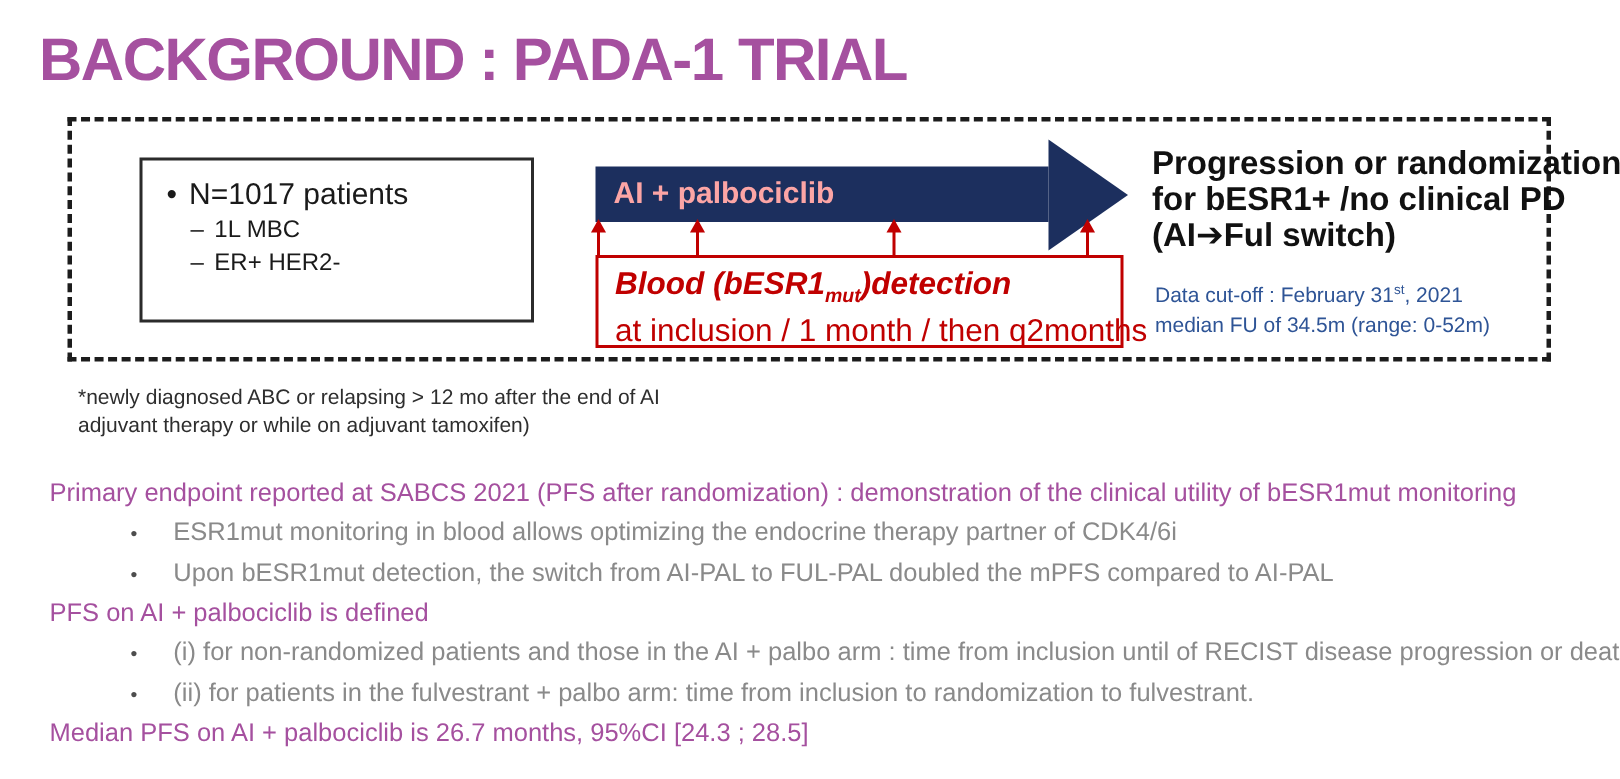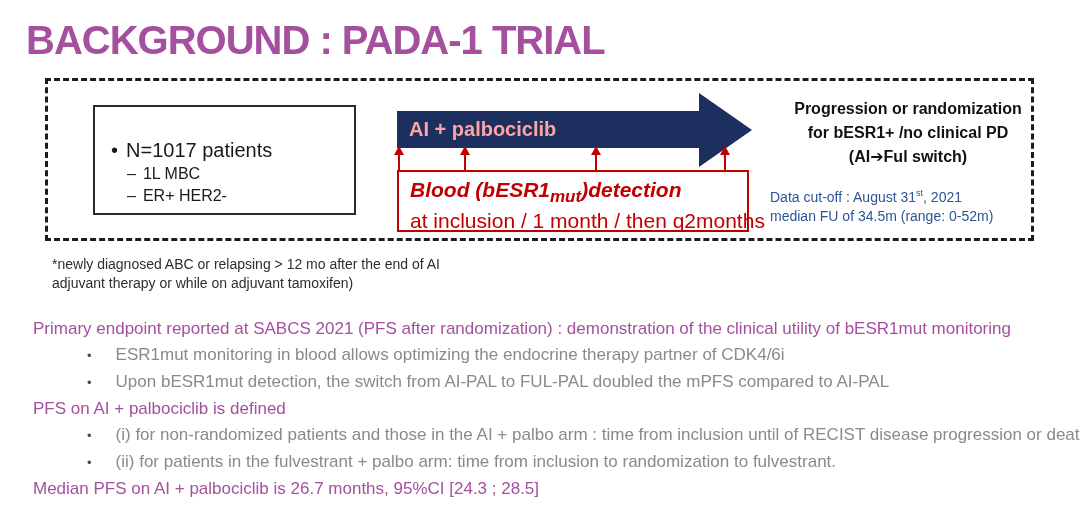--- a/index.html
+++ b/index.html
@@ -18,21 +18,21 @@
     position:absolute;left:45px;top:78px;width:989px;height:163px;
     border:3px dashed #1c1c1c;box-sizing:border-box;
   }
 
   
   .patient-box{
     position:absolute;left:93px;top:105px;width:263px;height:110px;
     border:2px solid #2b2b2b;box-sizing:border-box;
     padding:10px 0 0 16px;color:#1a1a1a;
   }
-  .patient-main{font-size:20px;line-height:26px;white-space:nowrap;margin-top:20px;}
+  .patient-main{font-size:20px;line-height:26px;white-space:nowrap;}
   .patient-main .marker{margin-right:8px;}
   .patient-sub{font-size:16px;line-height:22px;padding-left:16px;white-space:nowrap;}
   .patient-sub .marker{margin-right:7px;}
 
   
   .tx-arrow-body{
     position:absolute;left:397px;top:111px;width:302px;height:37px;
     background:#1c2f5e;z-index:2;
     color:#fca5a5;font-size:20px;font-weight:bold;
     line-height:37px;padding-left:12px;box-sizing:border-box;white-space:nowrap;
@@ -52,27 +52,27 @@
     border-bottom:9px solid #c00000;
   }
 
   
   .blood-box{
     position:absolute;left:397px;top:170px;width:352px;height:62px;
     border:2px solid #c00000;box-sizing:border-box;background:#ffffff;
     padding:5px 0 0 11px;color:#c00000;z-index:1;
   }
   .blood-title{font-size:21px;font-weight:bold;font-style:italic;line-height:26px;white-space:nowrap;}
-  .blood-title sub{font-size:17px;margin-top:20px;}
+  .blood-title sub{font-size:13px;margin-top:20px;}
   .blood-schedule{font-size:21px;line-height:22px;white-space:nowrap;}
 
   
   .outcome{
     position:absolute;left:768px;top:97px;width:280px;
-    color:#111111;font-size:16px;line-height:24px;text-align:center;
+    color:#111111;font-size:22px;line-height:24px;
   }
   .outcome .b{font-weight:bold;white-space:nowrap;}
   .outcome .r{font-weight:bold;white-space:nowrap;}
   .outcome .arrow-glyph{font-family:"DejaVu Sans", sans-serif;}
 
   
   .cutoff{
     position:absolute;left:770px;top:184px;width:280px;
     color:#2e5496;font-size:14px;line-height:19px;
   }
@@ -133,21 +133,21 @@
   <div class="outcome">
     <div class="b">Progression or randomization</div>
     <div class="b">for bESR1+ /no clinical PD</div>
     <div class="r">
       <span>(AI</span><span class="arrow-glyph">➔</span><span>Ful switch)</span>
     </div>
   </div>
 
   <div class="cutoff">
     <div class="line">
-      <span>Data cut-off : August 31</span><sup>st</sup><span>, 2021</span>
+      <span>Data cut-off : February 31</span><sup>st</sup><span>, 2021</span>
     </div>
     <div class="line">median FU of 34.5m (range: 0-52m)</div>
   </div>
 
   <div class="footnote">
     <div class="line">*newly diagnosed ABC or relapsing &gt; 12 mo after the end of AI</div>
     <div class="line">adjuvant therapy or while on adjuvant tamoxifen)</div>
   </div>
 
   <div class="summary">

